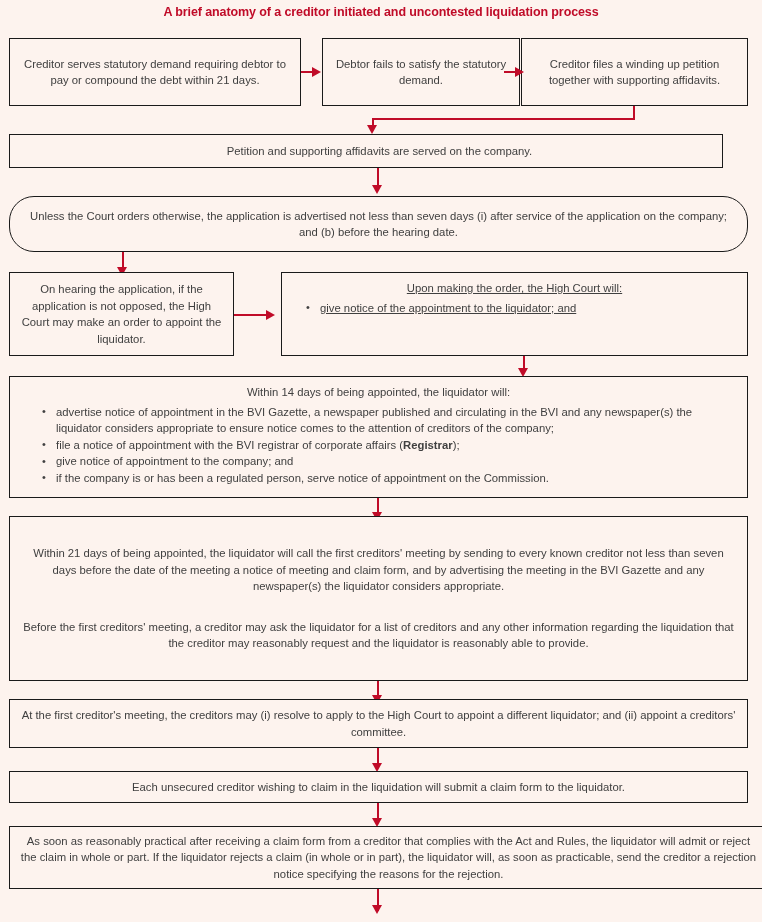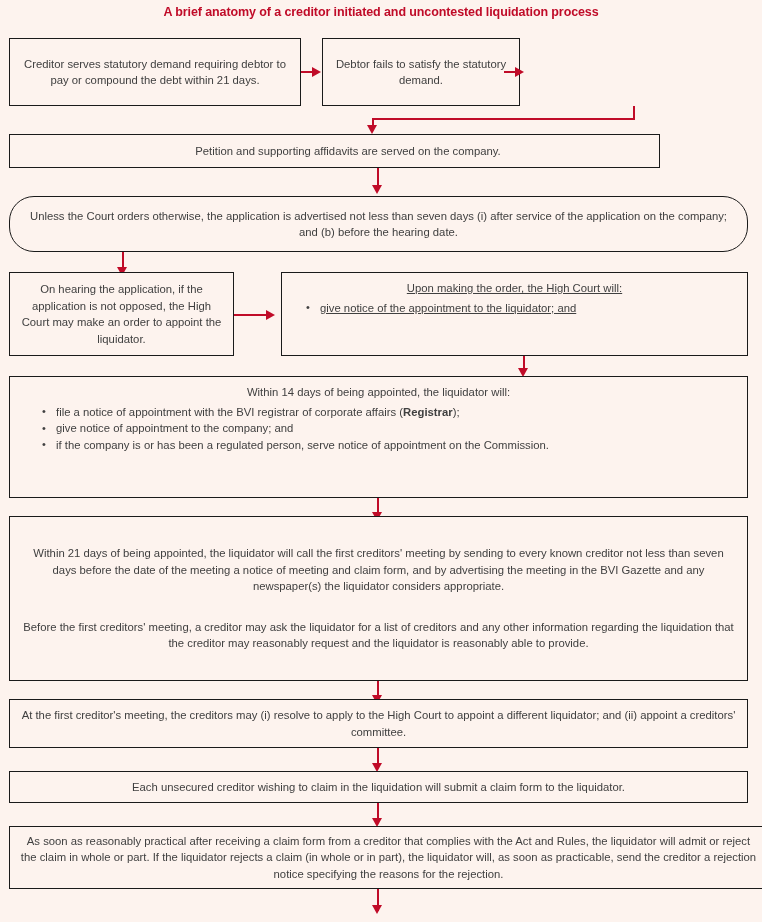--- a/index.html
+++ b/index.html
@@ -132,33 +132,36 @@
   <div class="title">A brief anatomy of a creditor initiated and uncontested liquidation process</div>
 
   <div class="node" style="left:9px; top:38px; width:292px; height:68px;">
     <div class="inner">Creditor serves statutory demand requiring debtor to pay or compound the debt within 21 days.</div>
   </div>
 
   <div class="node" style="left:322px; top:38px; width:198px; height:68px;">
     <div class="inner">Debtor fails to satisfy the statutory demand.</div>
   </div>
 
+  <div class="node" style="left:521px; top:38px; width:227px; height:68px;">
+    <div class="inner">Creditor files a winding up petition together with supporting affidavits.</div>
+  </div>
 
   <div class="conn h" style="left:301px; top:71px; width:15px;"></div>
   <div class="arrowhead right" style="left:312px; top:66.5px;"></div>
 
   <div class="conn h" style="left:504px; top:71px; width:15px;"></div>
   <div class="arrowhead right" style="left:515px; top:66.5px;"></div>
 
   <div class="conn v" style="left:633px; top:106px; height:13px;"></div>
   <div class="conn h" style="left:372px; top:118px; width:263px;"></div>
   <div class="conn v" style="left:372px; top:118px; height:10px;"></div>
   <div class="arrowhead down" style="left:367px; top:125px;"></div>
 
-  <div class="node" style="left:9px; top:134px; width:651px; height:34px;padding-left:27px;">
+  <div class="node" style="left:9px; top:134px; width:714px; height:34px;padding-left:27px;">
     <div class="inner">Petition and supporting affidavits are served on the company.</div>
   </div>
 
   <div class="conn v" style="left:377px; top:168px; height:20px;"></div>
   <div class="arrowhead down" style="left:372px; top:185px;"></div>
 
   <div class="node" style="left:9px; top:196px; width:739px; height:56px;border-radius:25px;">
     <div class="inner">Unless the Court orders otherwise, the application is advertised not less than seven days (i) after service of the application on the company; and (b) before the hearing date.</div>
   </div>
 
@@ -181,20 +184,21 @@
     </div>
   </div>
 
   <div class="conn v" style="left:523px; top:356px; height:16px;"></div>
   <div class="arrowhead down" style="left:518px; top:368px;"></div>
 
   <div class="node topalign" style="left:9px; top:376px; width:739px; height:122px;">
     <div class="inner">
       <p>Within 14 days of being appointed, the liquidator will:</p>
       <ul class="bullets indent-wide">
+        <li>advertise notice of appointment in the BVI Gazette, a newspaper published and circulating in the BVI and any newspaper(s) the liquidator considers appropriate to ensure notice comes to the attention of creditors of the company;</li>
         <li><span>file a notice of appointment with the BVI registrar of corporate affairs (</span><b class="strong">Registrar</b><span>);</span></li>
         <li>give notice of appointment to the company; and</li>
         <li>if the company is or has been a regulated person, serve notice of appointment on the Commission.</li>
       </ul>
     </div>
   </div>
 
   <div class="conn v" style="left:377px; top:498px; height:18px;"></div>
   <div class="arrowhead down" style="left:372px; top:512px;"></div>
 

